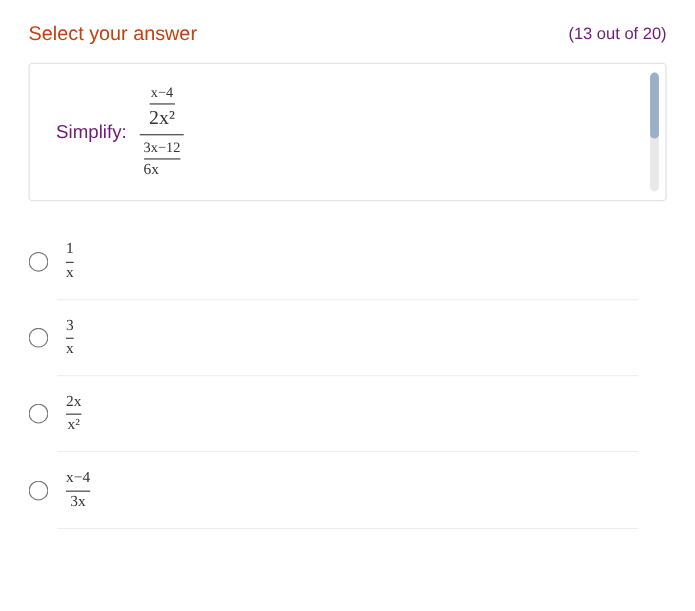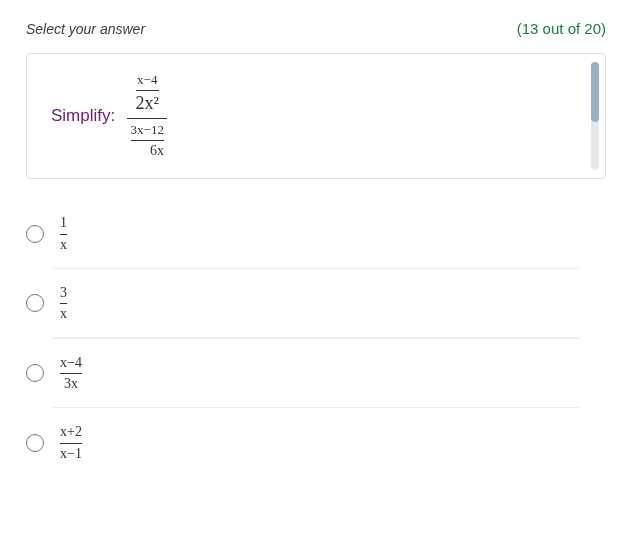--- a/index.html
+++ b/index.html
@@ -13,29 +13,28 @@
     }
 
     .header {
       display: flex;
       justify-content: space-between;
       align-items: center;
       padding: 20px 26px 16px 26px;
     }
 
     .header-title {
-      color: #404040;
-      font-size: 14px;
+      color: #c2410c;
+      font-size: 18px;
       font-family: Arial, sans-serif;
       font-weight: normal;
-      font-style: italic;
     }
 
     .header-progress {
-      color: #15803d;
+      color: #701a75;
       font-size: 15px;
       font-family: Arial, sans-serif;
     }
 
     .question-box {
       margin: 0 26px 20px 26px;
       border: 1px solid #ddd;
       border-radius: 4px;
       padding: 18px 24px;
       background: #fff;
@@ -150,21 +149,21 @@
   <span class="frac-outer" style="margin-left:12px;">
 
     <span class="frac-part" style="display:flex;flex-direction:column;align-items:center;">
       <span style="font-size:13px;font-family:Georgia,serif;">x−4</span>
       <span style="border-top:1px solid #333;width:100%;margin:1px 0;"></span>
       <span style="font-size:18px;font-family:Georgia,serif;">2x²</span>
     </span>
 
     <span style="border-top:1px solid #333;width:100%;margin:3px 0;min-width:40px;"></span>
 
-    <span class="frac-part" style="display:flex;flex-direction:column;align-items:flex-end;">
+    <span class="frac-part" style="display:flex;flex-direction:column;align-items:flex-start;">
       <span style="font-size:13px;font-family:Georgia,serif;">3x−12</span>
       <span style="border-top:1px solid #333;width:100%;margin:1px 0;"></span>
       <span style="font-size:14px;font-family:Liberation Serif, serif;">6x</span>
     </span>
   </span>
 
   <div class="scrollbar-track">
     <div class="scrollbar-thumb"></div>
   </div>
 </div>
@@ -188,38 +187,38 @@
     <label for="r2">
       <span class="answer-fraction">
         <span class="num">3</span>
         <span class="frac-bar"></span>
         <span class="den">x</span>
       </span>
     </label>
   </div>
   <hr class="divider">
 
+  <div class="answer-option">
+    <input type="radio" name="answer" id="r3" style="">
+    <label for="r3">
+      <span class="answer-fraction">
+        <span class="num">2x</span>
+        <span class="frac-bar"></span>
+        <span class="den">x²</span>
+      </span>
+    </label>
+  </div>
   <hr class="divider">
 
   <div class="answer-option">
     <input type="radio" name="answer" id="r4" style="">
     <label for="r4">
       <span class="answer-fraction">
         <span class="num">x−4</span>
         <span class="frac-bar"></span>
         <span class="den">3x</span>
       </span>
     </label>
   </div>
   <hr class="divider">
 
-  <div class="answer-option">
-    <input type="radio" name="answer" id="r5" style="">
-    <label for="r5">
-      <span class="answer-fraction">
-        <span class="num">x+2</span>
-        <span class="frac-bar"></span>
-        <span class="den">x−1</span>
-      </span>
-    </label>
-  </div>
 
 </div>
 
 </body></html>

